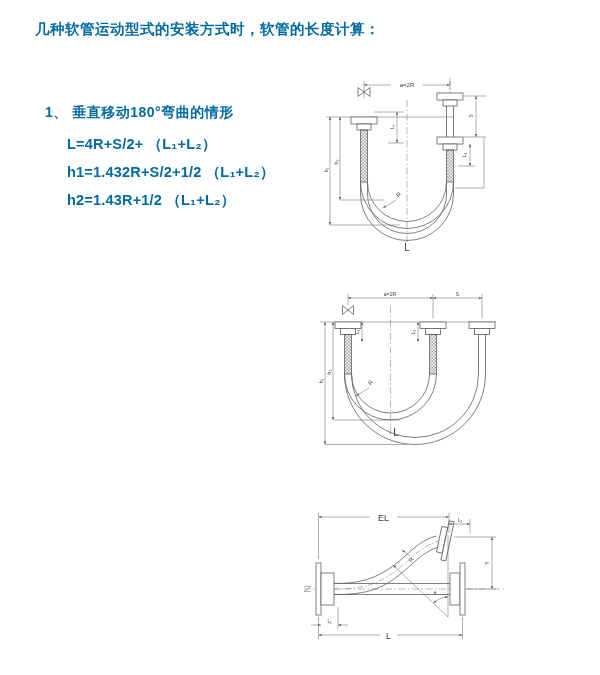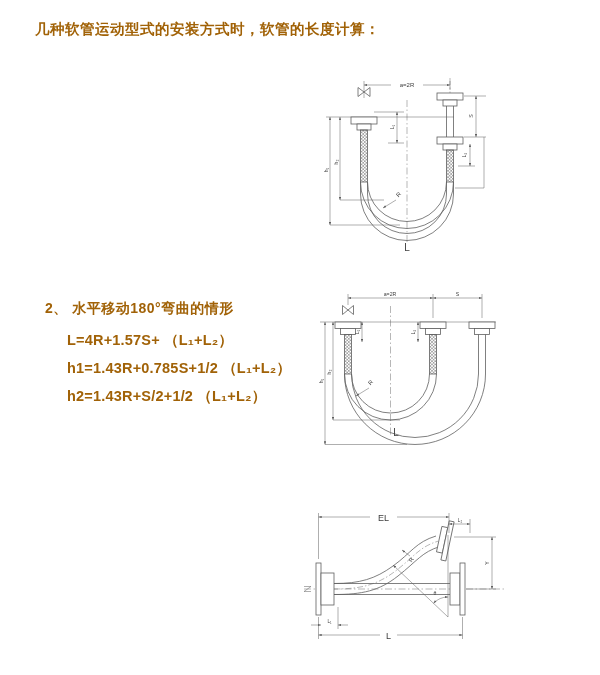--- a/index.html
+++ b/index.html
@@ -1,18 +1,18 @@
 <!DOCTYPE html>
 <html><head>
 <meta charset="utf-8">
 <style>
   *{margin:0;padding:0;box-sizing:border-box}
   html,body{background:#9a9a9a}
   .page{position:relative;width:600px;height:675px;background:#ffffff;overflow:hidden;
-        font-family:"Liberation Sans","DejaVu Sans",sans-serif;color:#a16207}
+        font-family:"Liberation Sans","DejaVu Sans",sans-serif;color:#0369a1}
   .title{position:absolute;left:35px;top:20px;font-size:14.5px;font-weight:700;letter-spacing:.5px}
   .sec{position:absolute;left:45px}
   .sec-heading{font-size:14px;font-weight:700;letter-spacing:.5px;margin-bottom:8px}
   .formula{font-size:14.5px;font-weight:700;padding-left:22px;height:28px;line-height:28px;letter-spacing:.2px}
   .diag{position:absolute;stroke:#5f5f5f;stroke-width:.8;fill:none}
   .diag rect.fl{fill:#fff}
   .diag .thin{stroke-width:.5}
   .diag .dim{stroke-width:.5}
   .diag .cl{stroke-width:.45;stroke-dasharray:7 2.5 1.5 2.5}
   .diag .hcl{stroke-width:.45;stroke-dasharray:6 2 1.5 2}
@@ -23,27 +23,27 @@
   .dlL{font-size:10px;fill:#333}
   .dlE{font-size:9px;fill:#333}
 </style>
 </head>
 <body>
 
 <div class="page">
 
   <div class="title">几种软管运动型式的安装方式时，软管的长度计算：</div>
 
-
-  <div class="sec" style="top:300px">
-    <div class="sec-heading">2、 水平移动180°弯曲的情形</div>
-    <div class="formula">L=4R+1.57S+ （L₁+L₂）</div>
-    <div class="formula">h1=1.43R+0.785S+1/2 （L₁+L₂）</div>
-    <div class="formula">h2=1.43R+S/2+1/2 （L₁+L₂）</div>
+  <div class="sec" style="top:104px">
+    <div class="sec-heading">1、 垂直移动180°弯曲的情形</div>
+    <div class="formula">L=4R+S/2+ （L₁+L₂）</div>
+    <div class="formula">h1=1.432R+S/2+1/2 （L₁+L₂）</div>
+    <div class="formula">h2=1.43R+1/2 （L₁+L₂）</div>
   </div>
+
 
 
   <svg class="diag" style="left:312px;top:70px" width="196" height="188" viewBox="0 0 196 188">
     <defs>
       <marker id="a1" viewBox="0 0 8 6" refX="7.5" refY="3" markerWidth="7.5" markerHeight="5.5" orient="auto-start-reverse">
         <path d="M0.5,0.5 L7.5,3 L0.5,5.5 Z" fill="#5f5f5f" stroke="none"></path>
       </marker>
       <pattern id="b1" width="3.2" height="3.2" patternUnits="userSpaceOnUse">
         <path d="M0,0 L3.2,3.2 M3.2,0 L0,3.2" stroke="#6a6a6a" stroke-width="0.5"></path>
       </pattern>

